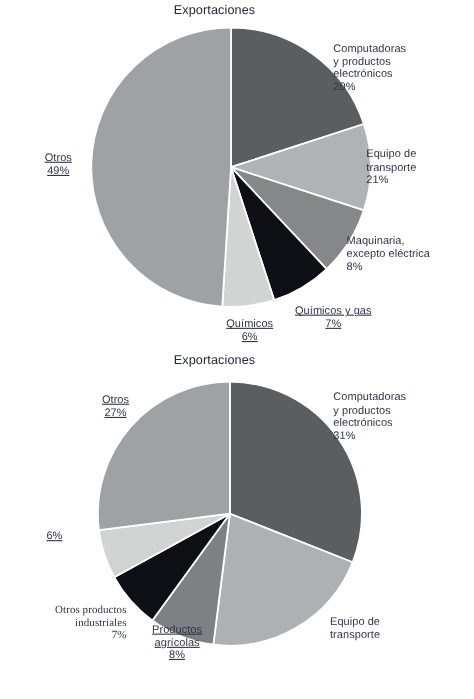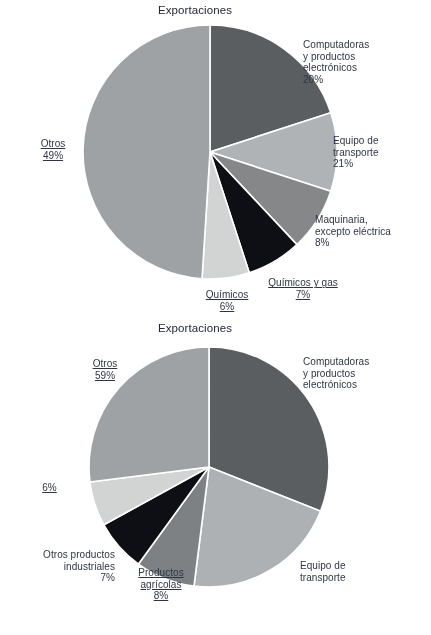--- a/index.html
+++ b/index.html
@@ -47,21 +47,21 @@
 
   .pie-label {
     position: absolute;
     font-size: 10px;
     line-height: 11.4px;
     color: #2f3545;
     white-space: pre-line;
     letter-spacing: 0.05px;
   }
   .lbl-center { text-align: center; text-decoration: underline; }
-  .lbl-right  { text-align: right; }
+  .lbl-right  { text-align: right; font-family: Liberation Serif, serif; }
   .lbl-left   { text-align: left; }
   .pct { display: block; }
 </style>
 </head>
 <body>
 
 <div class="chart-block" id="chart-exportaciones">
 
   <div class="chart-title">Exportaciones</div>
 
@@ -123,20 +123,21 @@
         <path d="M 209 149 L 138.47 246.08 A 120 120 0 0 1 103.84 206.81 Z" fill="#0d0f14" stroke="#ffffff" stroke-width="1.6" stroke-linejoin="round"></path>
         <path d="M 209 149 L 103.84 206.81 A 120 120 0 0 1 89.95 164.04 Z" fill="#d2d4d4" stroke="#ffffff" stroke-width="1.6" stroke-linejoin="round"></path>
         <path d="M 209 149 L 89.95 164.04 A 120 120 0 0 1 209.00 29.00 Z" fill="#9ea2a5" stroke="#ffffff" stroke-width="1.6" stroke-linejoin="round"></path>
       </g>
   </svg>
 
   <div class="pie-label lbl-left" style="left:303px; top:27px; width:128px;">
     <span>Computadoras
 y productos
 electrónicos</span>
+    <span class="pct">31%</span>
   </div>
 
   <div class="pie-label lbl-left" style="left:300px; top:231px; width:100px;">
     <span>Equipo de
 transporte</span>
   </div>
 
   <div class="pie-label lbl-center" style="left:118px; top:238px; width:86px;">
     <span>Productos
 agrícolas</span>
@@ -148,15 +149,15 @@
 industriales</span>
     <span class="pct">7%</span>
   </div>
 
   <div class="pie-label lbl-center" style="left:0px; top:153px; width:99px;">
     <span class="pct">6%</span>
   </div>
 
   <div class="pie-label lbl-center" style="left:75px; top:29px; width:60px;">
     <span>Otros</span>
-    <span class="pct">59%</span>
+    <span class="pct">27%</span>
   </div>
 </div>
 
 </body></html>

